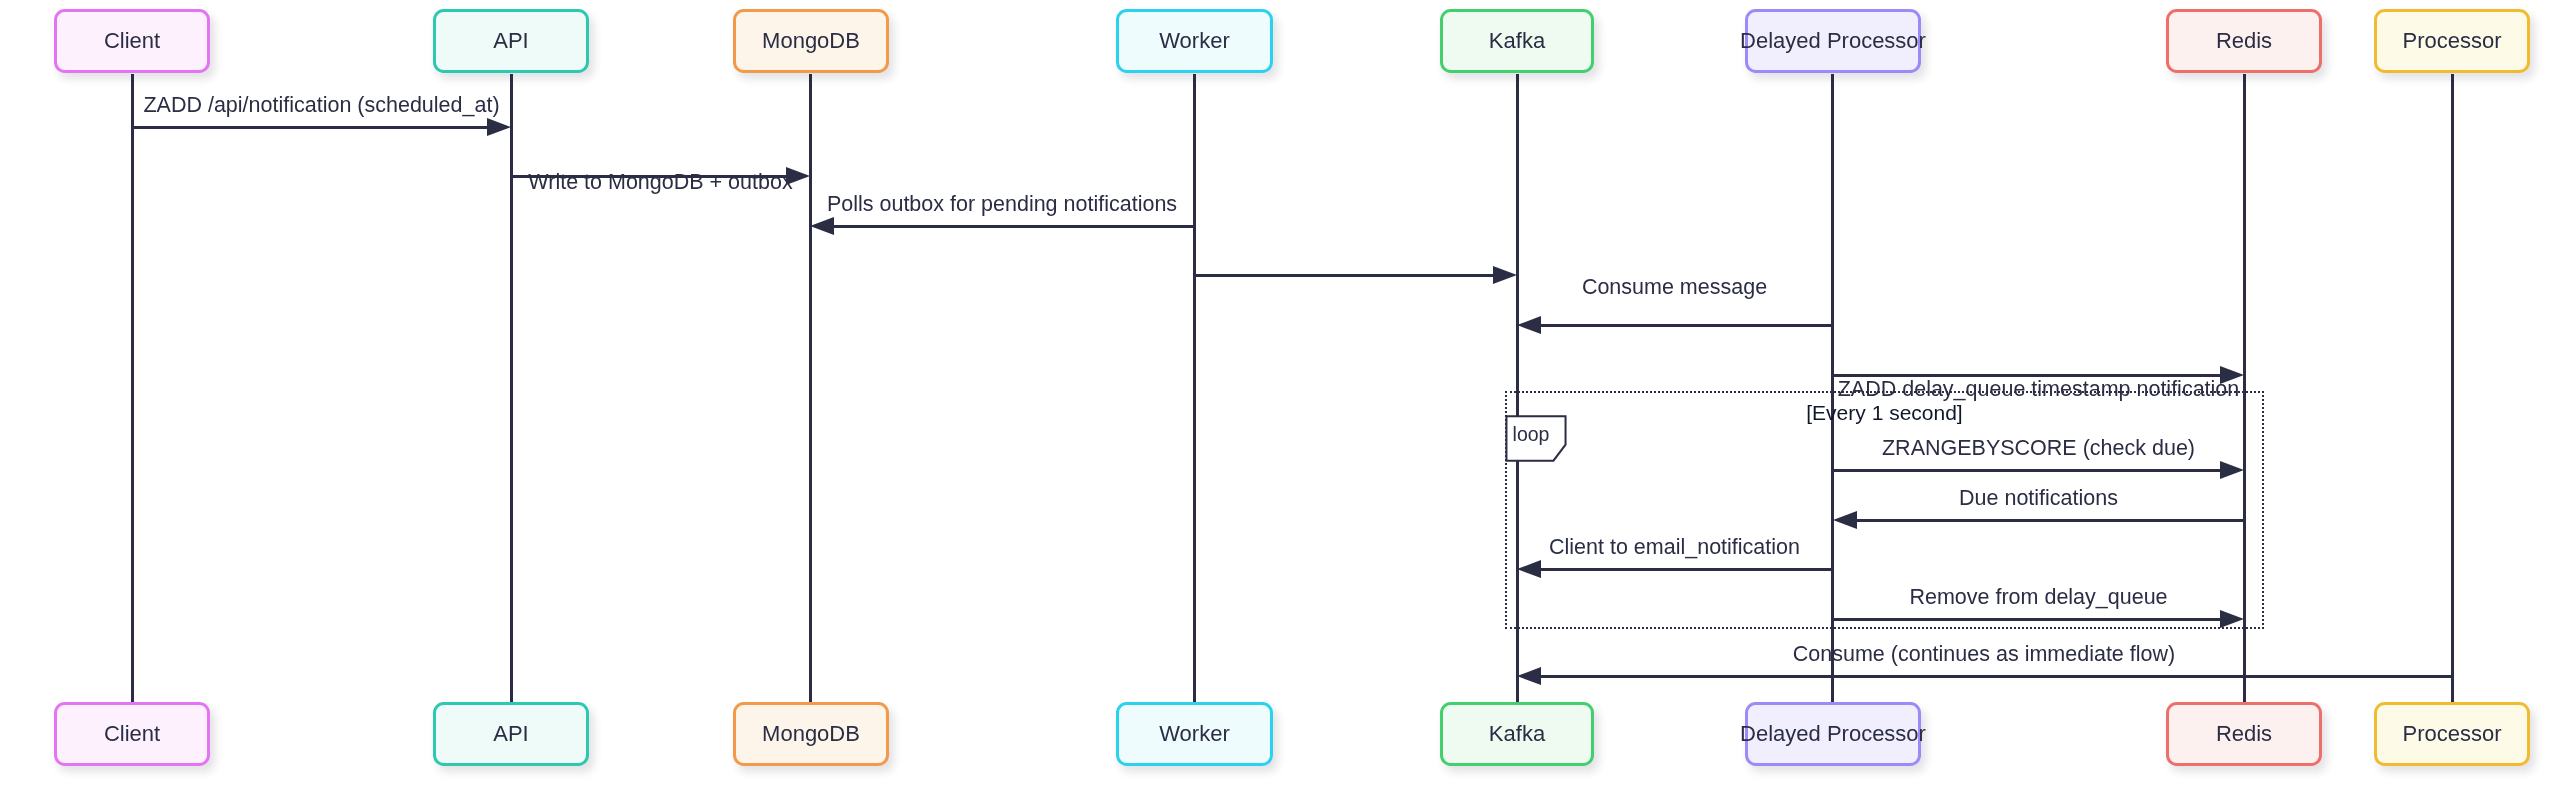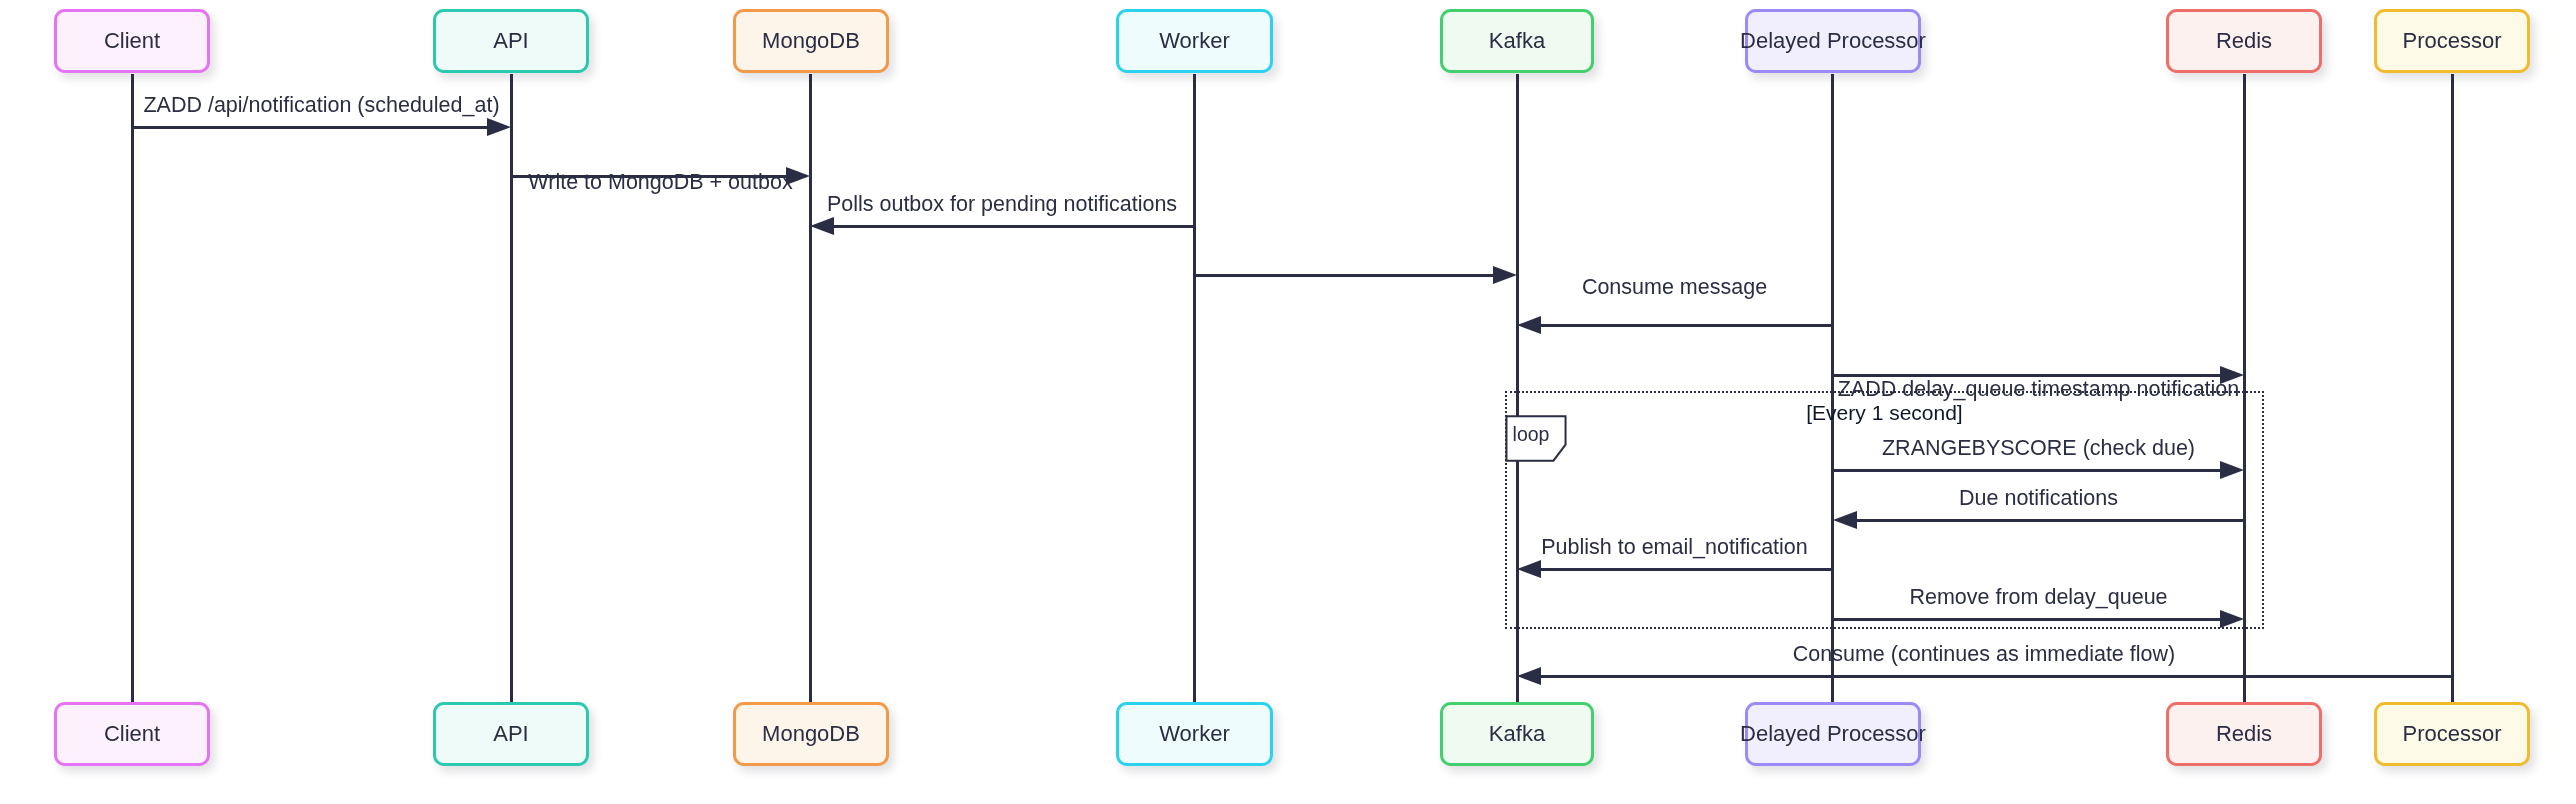--- a/index.html
+++ b/index.html
@@ -124,21 +124,21 @@
     <div class="msg-head left" style="left: 1517px; top: 316px;"></div>
     <div class="msg-label" style="left: 1833px; top: 348px; width: 411px; margin-top: 27px;">ZADD delay_queue timestamp notification</div>
     <div class="msg-line" style="left: 1833px; top: 374px; width: 391px;"></div>
     <div class="msg-head right" style="left: 2220px; top: 366px;"></div>
     <div class="msg-label" style="left: 1833px; top: 434px; width: 411px;">ZRANGEBYSCORE (check due)</div>
     <div class="msg-line" style="left: 1833px; top: 469px; width: 391px;"></div>
     <div class="msg-head right" style="left: 2220px; top: 461px;"></div>
     <div class="msg-label" style="left: 1833px; top: 484px; width: 411px;">Due notifications</div>
     <div class="msg-line" style="left: 1853px; top: 519px; width: 391px;"></div>
     <div class="msg-head left" style="left: 1833px; top: 511px;"></div>
-    <div class="msg-label" style="left: 1517px; top: 533px; width: 315px;">Publish to email_notification</div>
+    <div class="msg-label" style="left: 1517px; top: 533px; width: 315px;">Client to email_notification</div>
     <div class="msg-line" style="left: 1538px; top: 568px; width: 295px;"></div>
     <div class="msg-head left" style="left: 1517px; top: 560px;"></div>
     <div class="msg-label" style="left: 1833px; top: 583px; width: 411px;">Remove from delay_queue</div>
     <div class="msg-line" style="left: 1833px; top: 618px; width: 391px;"></div>
     <div class="msg-head right" style="left: 2220px; top: 610px;"></div>
     <div class="msg-label" style="left: 1517px; top: 640px; width: 934px;">Consume (continues as immediate flow)</div>
     <div class="msg-line" style="left: 1538px; top: 675px; width: 914px;"></div>
     <div class="msg-head left" style="left: 1517px; top: 667px;"></div>
     <div class="actor-box" style="left: 54px; top: 9.4px; width: 156px; height: 64px; border-color: rgb(229, 116, 244); background: rgb(253, 241, 254);">Client</div>
     <div class="actor-box" style="left: 54px; top: 702px; width: 156px; height: 64px; border-color: rgb(229, 116, 244); background: rgb(253, 241, 254);">Client</div>

